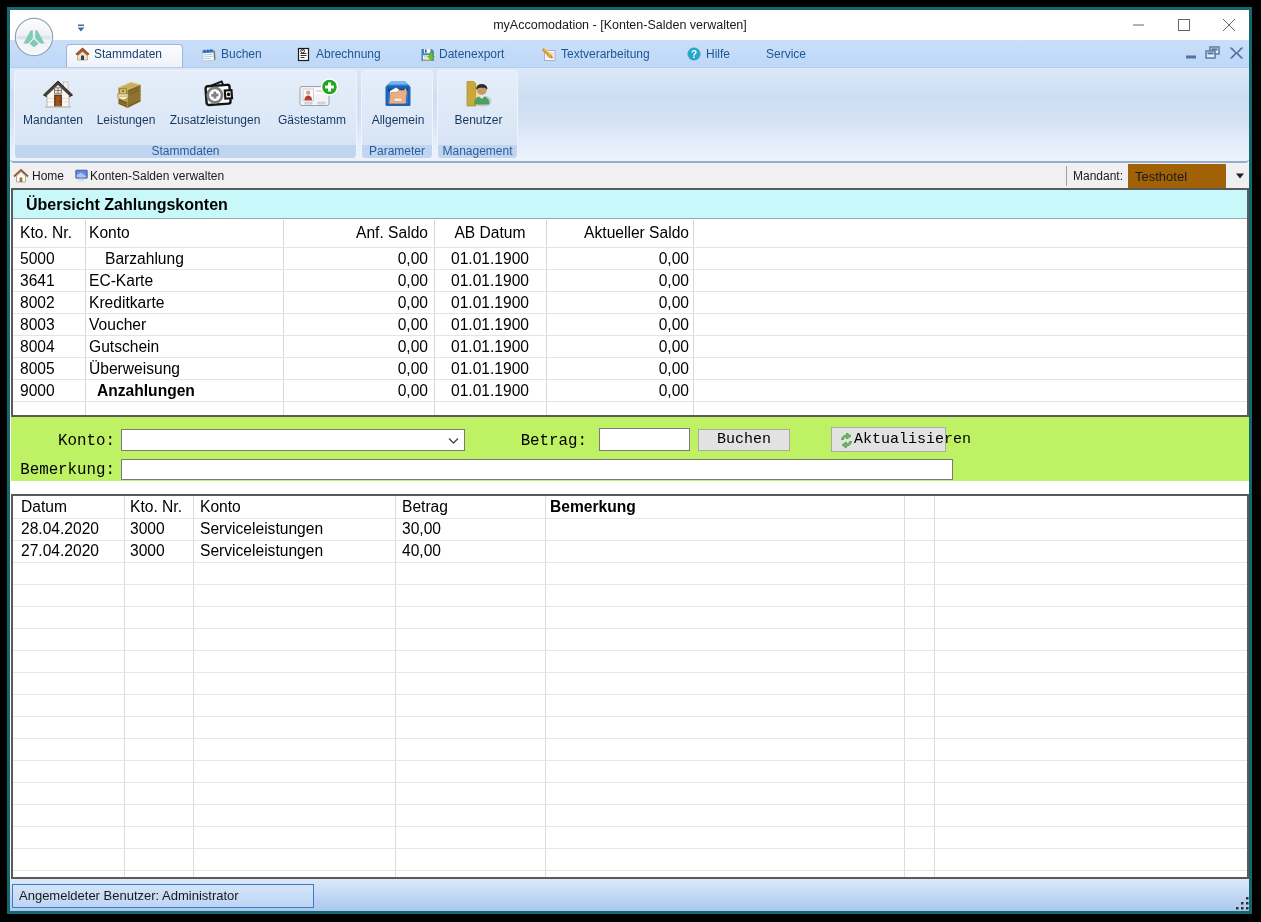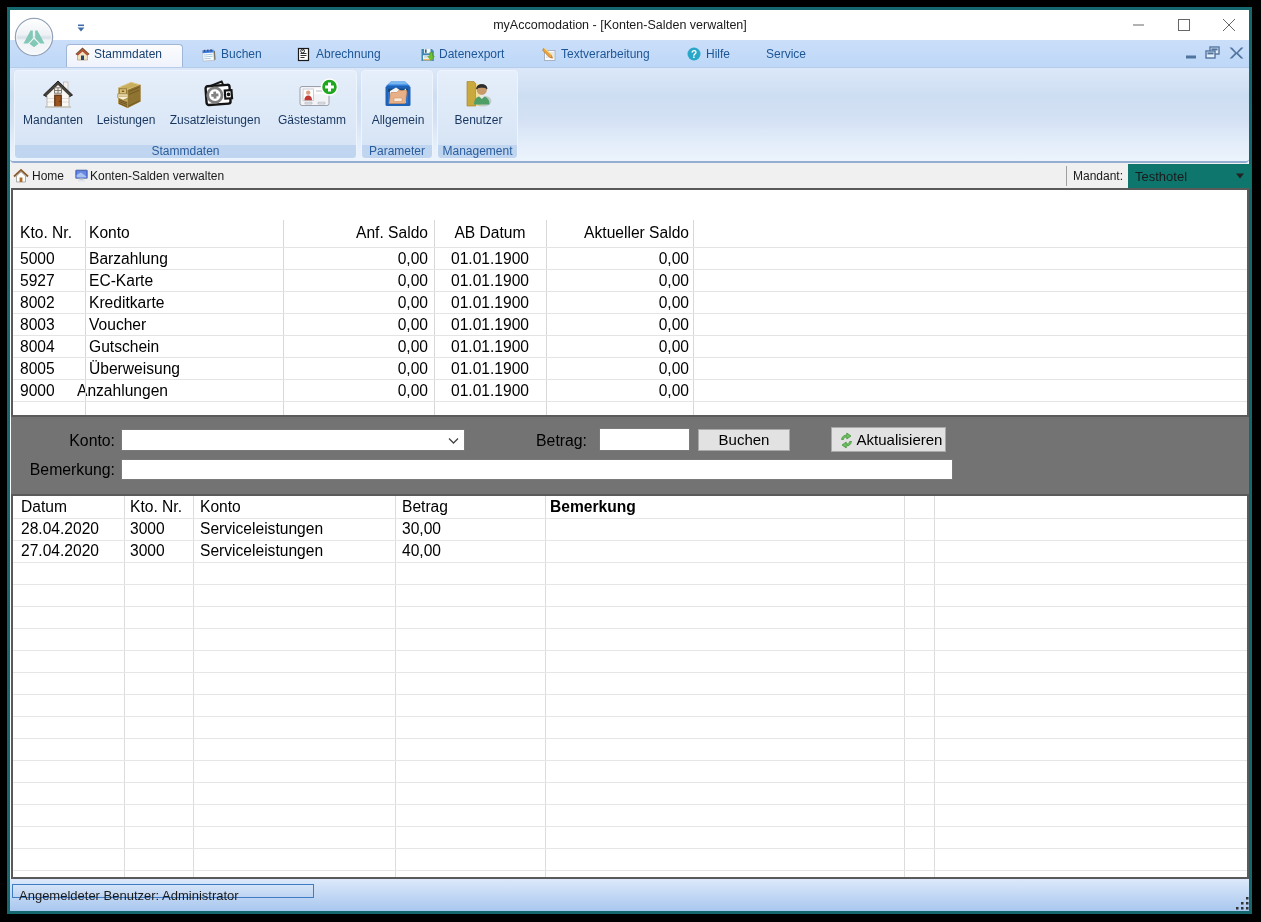--- a/index.html
+++ b/index.html
@@ -16,35 +16,35 @@
 #activetab { position:absolute; left:56px; top:4px; width:117px; height:24px; background:linear-gradient(#fcfcfe,#eef2fb); border:1px solid #9fb6d6; border-bottom:none; border-radius:4px 4px 0 0; }
 
 #ribbon { position:absolute; left:0; top:57px; width:1239px; height:96px; background:linear-gradient(#dce8f9 0%, #cedef2 30%, #d4e1f4 55%, #e3edfa 80%, #ecf3fc 100%); border-top:1px solid #b6cce8; border-bottom:2px solid #93aed1; border-radius:0 0 4px 4px; }
 .group { position:absolute; top:2px; height:89px; border:1px solid #eef4fc; border-radius:4px; background:linear-gradient(#e5eefa 0%, #dce8f7 60%, #d4e2f4 100%); }
 .gstrip { position:absolute; left:0; bottom:0; width:100%; height:13px; background:#c0d5ef; border-radius:0 0 4px 4px; text-align:center; font-size:12px; line-height:13px; color:#2a5d9e; }
 .glabel { position:absolute; top:42px; height:14px; line-height:14px; font-size:12px; color:#17365f; text-align:center; }
 .icon32 { position:absolute; top:7px; width:32px; height:32px; }
 
 #crumb { position:absolute; left:0; top:153px; width:1239px; height:26px; background:#f0f0f0; }
 #crumb .t { position:absolute; top:0; height:26px; line-height:26px; font-size:12px; color:#1a1a1a; }
-#mandantbox { position:absolute; left:1118px; top:1px; width:123px; height:25px; background:#0f766e; }
+#mandantbox { position:absolute; left:1118px; top:1px; width:98px; height:25px; background:#a16207; }
 
 #panel1 { position:absolute; left:1px; top:178px; width:1238px; height:229px; background:#fff; border:2px solid #5a5a5a; }
 #cyan { position:absolute; left:0; top:0; width:1234px; height:29px; background:#c9f8fa; border-bottom:1px solid #9aacac; font-size:16px; font-weight:bold; line-height:29px; color:#000; }
 .cell { position:absolute; height:22px; line-height:22px; font-size:15.6px; color:#000; white-space:nowrap; }
 .vline { position:absolute; width:1px; background:#d8d8d8; }
 .hline { position:absolute; height:1px; background:#e4e4e4; }
-#formarea { position:absolute; left:1px; top:407px; width:1238px; height:77px; background:#737373; }
+#formarea { position:absolute; left:1px; top:407px; width:1238px; height:64px; background:#bef264;font-family:Liberation Mono, monospace; }
 .flabel { position:absolute; height:22px; line-height:22px; font-size:15.8px; color:#000; text-align:right; }
 .finput { position:absolute; background:#fff; border:1px solid #7a7a7a; }
 .fbtn { position:absolute; background:#e2e2e2; border:1px solid #a9a9a9; font-size:15px; color:#000; text-align:center; }
 #panel2 { position:absolute; left:1px; top:484px; width:1238px; height:385px; background:#fff; border:2px solid #5a5a5a; }
 
 #status { position:absolute; left:0; top:869px; width:1239px; height:32px; background:linear-gradient(#dcE9fa,#a9c7ef); }
-.spanel { position:absolute; top:5px; height:14px; border:1px solid #3f7cc4; background:linear-gradient(#d5e5f8,#bdd4f2); font-size:13px; line-height:22px; color:#1a1a1a; padding-left:6px; }
+.spanel { position:absolute; top:5px; height:24px; border:1px solid #3f7cc4; background:linear-gradient(#d5e5f8,#bdd4f2); font-size:13px; line-height:22px; color:#1a1a1a; padding-left:6px; }
 </style>
 </head>
 <body>
 <div id="win">
 
   <div id="titlebar">
     <div id="title">myAccomodation - [Konten-Salden verwalten]</div>
     <svg class="abs" style="left:1115px;top:0;width:124px;height:30px" viewBox="0 0 124 30">
       <line x1="8" y1="15" x2="19" y2="15" stroke="#666" stroke-width="1"></line>
       <rect x="53.5" y="9.5" width="11" height="11" fill="none" stroke="#666" stroke-width="1"></rect>
@@ -243,31 +243,32 @@
     <div class="t" style="left:1063px;">Mandant:</div>
     <div id="mandantbox">
       <div class="t" style="left:7px;font-size:13px;">Testhotel</div>
       <svg class="abs" style="left:107px;top:8px;width:10px;height:8px" viewBox="0 0 10 8">
           <path d="M1,1.5 L9,1.5 L5,6.5 Z" fill="#222"></path>
         </svg>
     </div>
   </div>
 
   <div id="panel1">
+    <div id="cyan"><span style="margin-left:13px;">Übersicht Zahlungskonten</span></div>
   <div class="cell" style="top: 32px; left: 7px;">Kto. Nr.</div>
       <div class="cell" style="top: 32px; left: 76px;">Konto</div>
       <div class="cell" style="top: 32px; left: 215px; width: 200px; text-align: right;">Anf. Saldo</div>
       <div class="cell" style="top: 32px; left: 427px; width: 100px; text-align: center;">AB Datum</div>
       <div class="cell" style="top: 32px; left: 476px; width: 200px; text-align: right;">Aktueller Saldo</div>
       <div class="cell" style="top: 58px; left: 7px;">5000</div>
-      <div class="cell" style="top: 58px; left: 76px;">Barzahlung</div>
+      <div class="cell" style="top: 58px; left: 92px;">Barzahlung</div>
       <div class="cell" style="top: 58px; left: 215px; width: 200px; text-align: right;">0,00</div>
       <div class="cell" style="top: 58px; left: 427px; width: 100px; text-align: center;">01.01.1900</div>
       <div class="cell" style="top: 58px; left: 476px; width: 200px; text-align: right;">0,00</div>
-      <div class="cell" style="top: 80px; left: 7px;">5927</div>
+      <div class="cell" style="top: 80px; left: 7px;">3641</div>
       <div class="cell" style="top: 80px; left: 76px;">EC-Karte</div>
       <div class="cell" style="top: 80px; left: 215px; width: 200px; text-align: right;">0,00</div>
       <div class="cell" style="top: 80px; left: 427px; width: 100px; text-align: center;">01.01.1900</div>
       <div class="cell" style="top: 80px; left: 476px; width: 200px; text-align: right;">0,00</div>
       <div class="cell" style="top: 102px; left: 7px;">8002</div>
       <div class="cell" style="top: 102px; left: 76px;">Kreditkarte</div>
       <div class="cell" style="top: 102px; left: 215px; width: 200px; text-align: right;">0,00</div>
       <div class="cell" style="top: 102px; left: 427px; width: 100px; text-align: center;">01.01.1900</div>
       <div class="cell" style="top: 102px; left: 476px; width: 200px; text-align: right;">0,00</div>
       <div class="cell" style="top: 124px; left: 7px;">8003</div>
@@ -279,21 +280,21 @@
       <div class="cell" style="top: 146px; left: 76px;">Gutschein</div>
       <div class="cell" style="top: 146px; left: 215px; width: 200px; text-align: right;">0,00</div>
       <div class="cell" style="top: 146px; left: 427px; width: 100px; text-align: center;">01.01.1900</div>
       <div class="cell" style="top: 146px; left: 476px; width: 200px; text-align: right;">0,00</div>
       <div class="cell" style="top: 168px; left: 7px;">8005</div>
       <div class="cell" style="top: 168px; left: 76px;">Überweisung</div>
       <div class="cell" style="top: 168px; left: 215px; width: 200px; text-align: right;">0,00</div>
       <div class="cell" style="top: 168px; left: 427px; width: 100px; text-align: center;">01.01.1900</div>
       <div class="cell" style="top: 168px; left: 476px; width: 200px; text-align: right;">0,00</div>
       <div class="cell" style="top: 190px; left: 7px;">9000</div>
-      <div class="cell" style="top: 190px; left: 64px;">Anzahlungen</div>
+      <div class="cell" style="top: 190px; left: 84px; font-weight: bold;">Anzahlungen</div>
       <div class="cell" style="top: 190px; left: 215px; width: 200px; text-align: right;">0,00</div>
       <div class="cell" style="top: 190px; left: 427px; width: 100px; text-align: center;">01.01.1900</div>
       <div class="cell" style="top: 190px; left: 476px; width: 200px; text-align: right;">0,00</div>
       <div class="vline" style="left: 71.5px; top: 30px; height: 195px;"></div>
       <div class="vline" style="left: 270px; top: 30px; height: 195px;"></div>
       <div class="vline" style="left: 421px; top: 30px; height: 195px;"></div>
       <div class="vline" style="left: 532.5px; top: 30px; height: 195px;"></div>
       <div class="vline" style="left: 680px; top: 30px; height: 195px;"></div>
       <div class="hline" style="left: 0px; width: 1234px; top: 57px;"></div>
       <div class="hline" style="left: 0px; width: 1234px; top: 79px;"></div>

